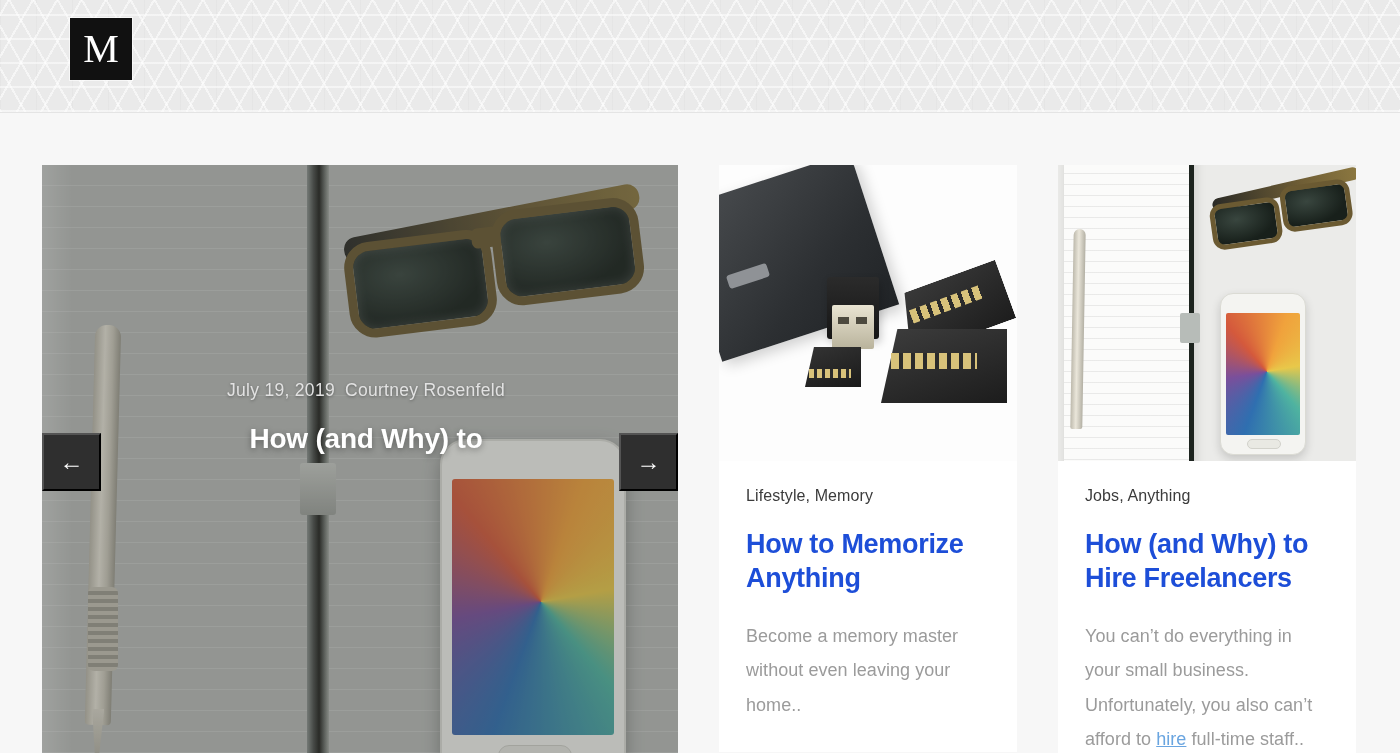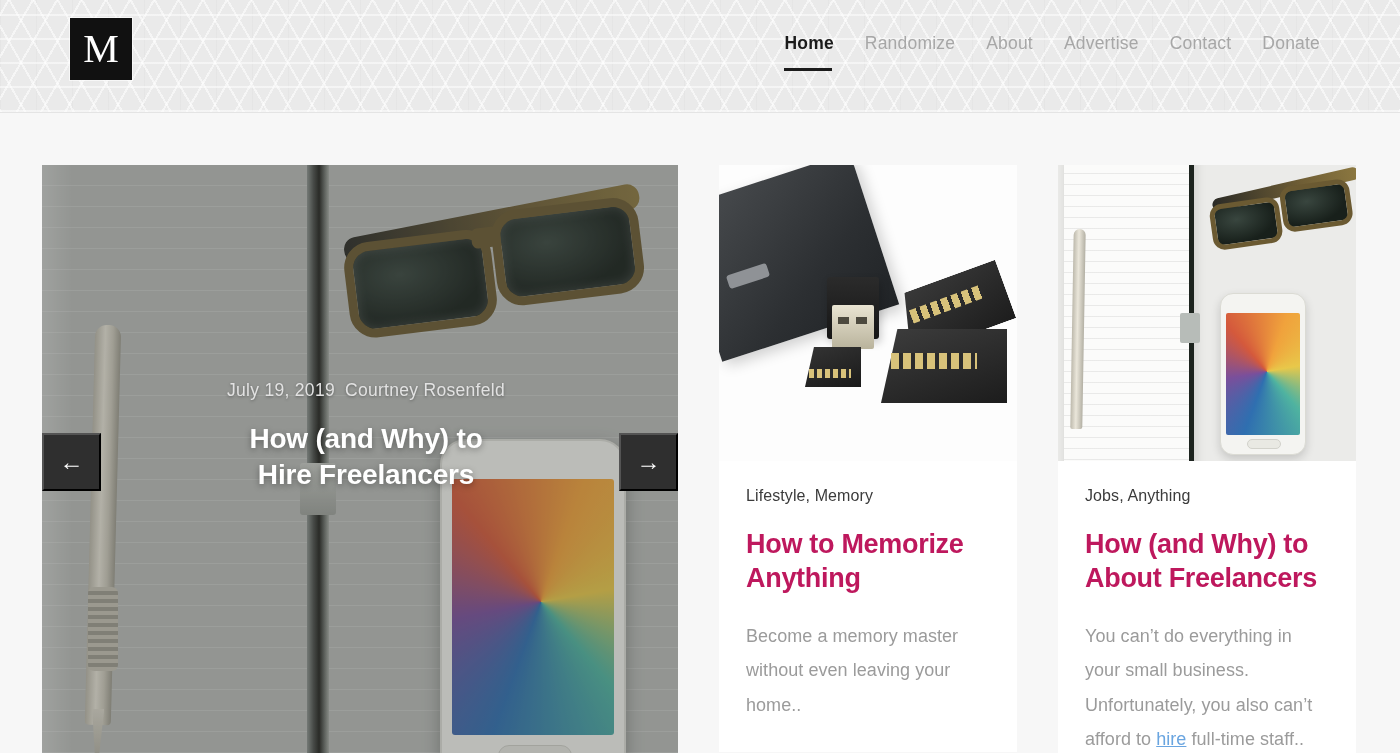--- a/index.html
+++ b/index.html
@@ -289,42 +289,34 @@
     box-shadow: 0 4px 14px rgba(0,0,0,.07);
   }
   .t3 .strap { position:absolute; left:190px; top:0; width:6px; height:60px; background:#6b6b68; transform:rotate(18deg); }
 
   .card-body { padding: 26px 27px 30px 27px; }
   .card-cat {
     font-size: 16px; color: #3b3b3b; margin-bottom: 22px; letter-spacing: .1px;
     cursor: pointer;
   }
   .card-title {
-    font-size: 27px; font-weight: bold; line-height: 1.27; color: #be185d;
+    font-size: 27px; font-weight: bold; line-height: 1.27; color: #1d4ed8;
     letter-spacing: -0.3px; margin-bottom: 23px; cursor: pointer;
   }
   .card-excerpt { font-size: 18px; line-height: 1.92; color: #9b9b9b; letter-spacing: .05px; }
   .card-excerpt .ilink { color: #6aa5e0; text-decoration: underline; cursor: pointer; }
   .card-spacer { height: 14px; }
 </style>
 </head>
 <body>
 
 <header class="site-header">
   <div class="logo-box">
     <span class="logo-letter">M</span>
   </div>
-  <nav class="main-nav">
-    <a class="nav-item active">Home</a>
-    <a class="nav-item">Randomize</a>
-    <a class="nav-item">About</a>
-    <a class="nav-item">Advertise</a>
-    <a class="nav-item">Contact</a>
-    <a class="nav-item">Donate</a>
-  </nav>
 </header>
 
 <main class="page-body">
   <div class="content-grid">
 
     <section class="hero">
       <div class="hero-photo">
         <div class="hero-paper"></div>
         <div class="hero-binder"></div>
         <div class="hero-binder-clip"></div>
@@ -342,21 +334,20 @@
         </div>
       </div>
       <div class="hero-shade"></div>
 
       <div class="hero-text">
         <div class="hero-meta">
           <span>July 19, 2019</span><span class="sep"></span><span>Courtney Rosenfeld</span>
         </div>
         <h1 class="hero-title">
           <span>How (and Why) to</span><br>
-          <span>Hire Freelancers</span>
         </h1>
       </div>
 
       <button class="hero-arrow prev">←</button>
       <button class="hero-arrow next">→</button>
     </section>
 
     <div class="card-col">
       <article class="card">
         <div class="card-thumb t1">
@@ -399,21 +390,21 @@
               <div class="ln l"></div>
               <div class="ln r"></div>
             </div>
           <div class="phone2">
               <div class="phone2-screen"></div>
               <div class="phone2-home"></div>
             </div>
         </div>
         <div class="card-body">
           <div class="card-cat">Jobs, Anything</div>
-          <h2 class="card-title">How (and Why) to About Freelancers</h2>
+          <h2 class="card-title">How (and Why) to Hire Freelancers</h2>
           <p class="card-excerpt">
             <span>You can’t do everything in your small business. Unfortunately, you also can’t afford to </span><a class="ilink">hire</a><span> full-time staff..</span>
           </p>
         </div>
       </article>
     </div>
 
   </div>
 </main>
 

